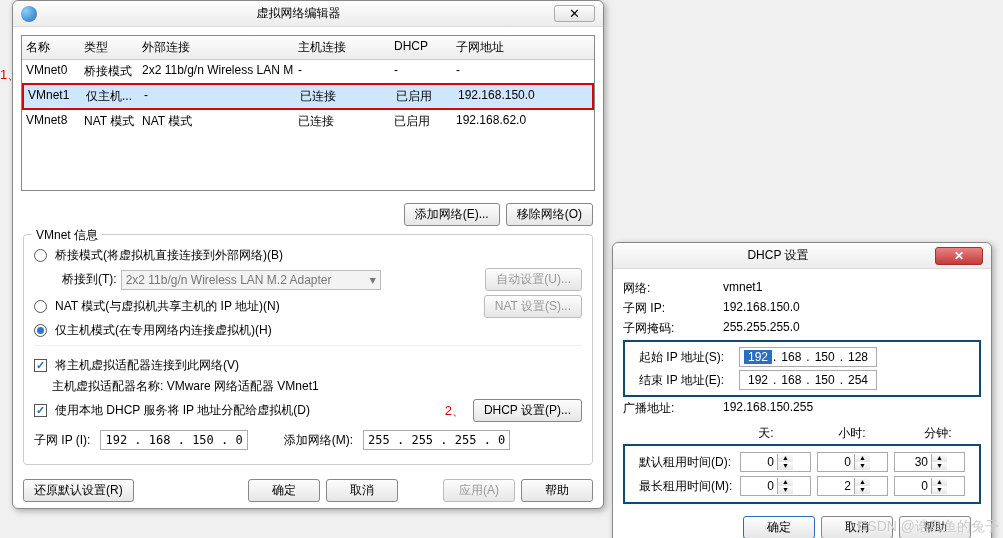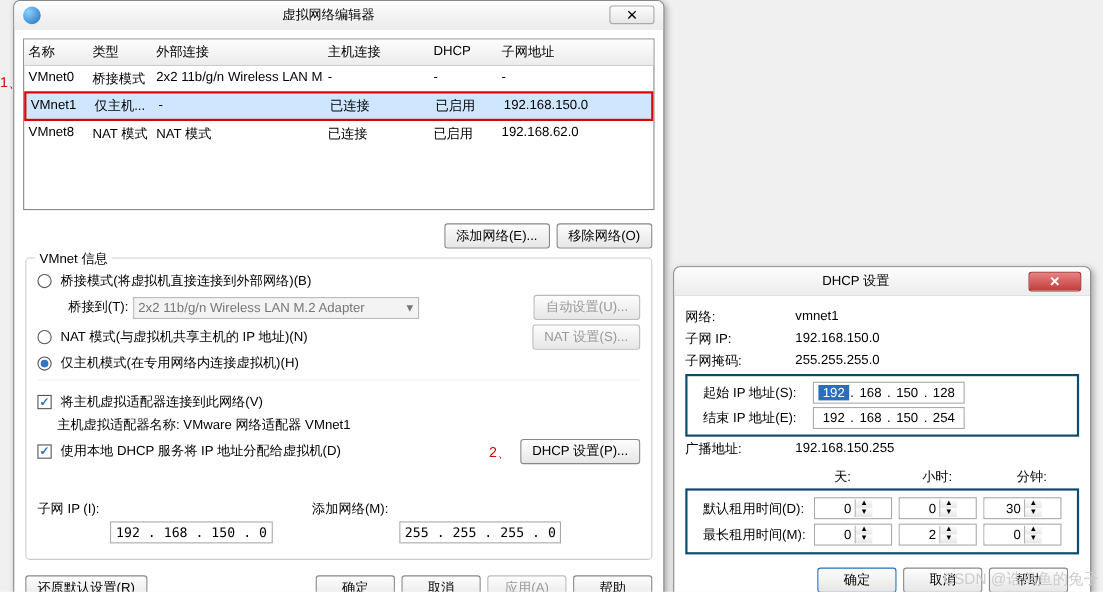--- a/index.html
+++ b/index.html
@@ -19,31 +19,31 @@
 .c-ext { width: 156px; }
 .c-host { width: 96px; }
 .c-dhcp { width: 62px; }
 .c-sub { flex: 1; }
 .tbody .tr { display: flex; }
 .tbody .tr.sel { background: #cfe6ff; }
 .tbody { height: 130px; }
 .redbox { border: 2px solid #d90404; }
 .btnrow { display: flex; justify-content: flex-end; gap: 6px; padding: 4px 10px; }
 .btn { border: 1px solid #888; border-radius: 3px; padding: 2px 10px; background: linear-gradient(#fdfdfd,#e6e6e6); cursor: pointer; min-width: 72px; text-align: center; }
-.btn.dis { color: #999; border-color: #bbb; }
+.btn.dis { color: #999; border-color: #bbb; margin-left: 39px; }
 .group { margin: 4px 10px 8px; border: 1px solid #ccc; border-radius: 4px; padding: 8px 10px 10px; position: relative; }
 .group-title { position: absolute; top: -8px; left: 8px; background: #fff; padding: 0 4px; }
 .row { display: flex; align-items: center; margin: 4px 0; gap: 4px; }
 .radio { width: 13px; height: 13px; border: 1px solid #555; border-radius: 50%; display: inline-flex; align-items: center; justify-content: center; margin-right: 4px; }
 .radio.checked::after { content: ""; width: 7px; height: 7px; border-radius: 50%; background: #3474c4; }
 .checkbox { width: 13px; height: 13px; border: 1px solid #555; display: inline-flex; align-items: center; justify-content: center; margin-right: 4px; background: #fff; }
 .checkbox.checked::after { content: "✓"; font-size: 11px; color: #2a6fbf; font-weight: bold; }
 .select { border: 1px solid #bbb; padding: 2px 20px 2px 4px; background: #f3f3f3; color: #777; position: relative; min-width: 260px; }
 .select::after { content: "▾"; position: absolute; right: 4px; color: #777; }
-.ipfield { border: 1px solid #aaa; padding: 2px 4px; background: #fff; font-family: Consolas, monospace; min-width: 130px; display: inline-block; text-align: center; margin-top: 44px; }
+.ipfield { border: 1px solid #aaa; padding: 2px 4px; background: #fff; font-family: Consolas, monospace; min-width: 130px; display: inline-block; text-align: center; }
 .label-ann { color: #d90404; position: absolute; font-size: 13px; }
 .footer { display: flex; gap: 6px; padding: 6px 10px; align-items: center; }
 .footer .spacer { flex: 1; }
 .dhcp-win { left: 612px; top: 242px; width: 380px; }
 .dhcp-body { padding: 8px 10px; }
 .info-row { display: flex; margin: 3px 0; }
 .info-row .k { width: 100px; }
 .ipbox { border: 1px solid #aaa; padding: 2px 4px; background: #fff; font-family: Consolas, monospace; display: inline-flex; gap: 0; }
 .ipbox .oct { width: 28px; text-align: center; }
 .ipbox .oct.sel { background: #2a6fbf; color: #fff; }

